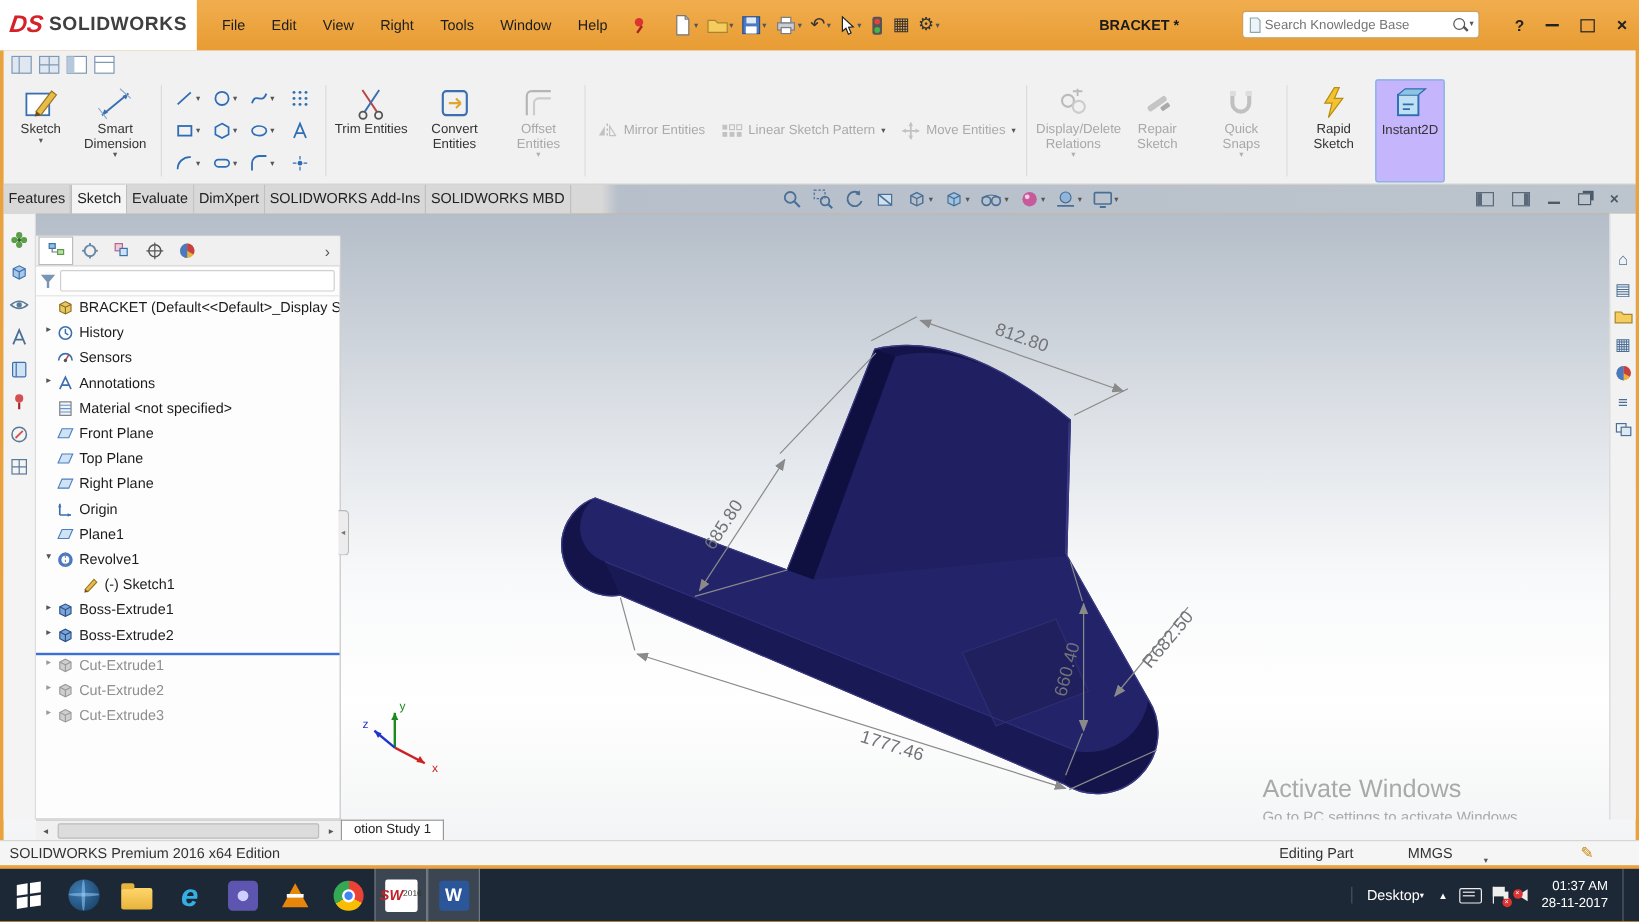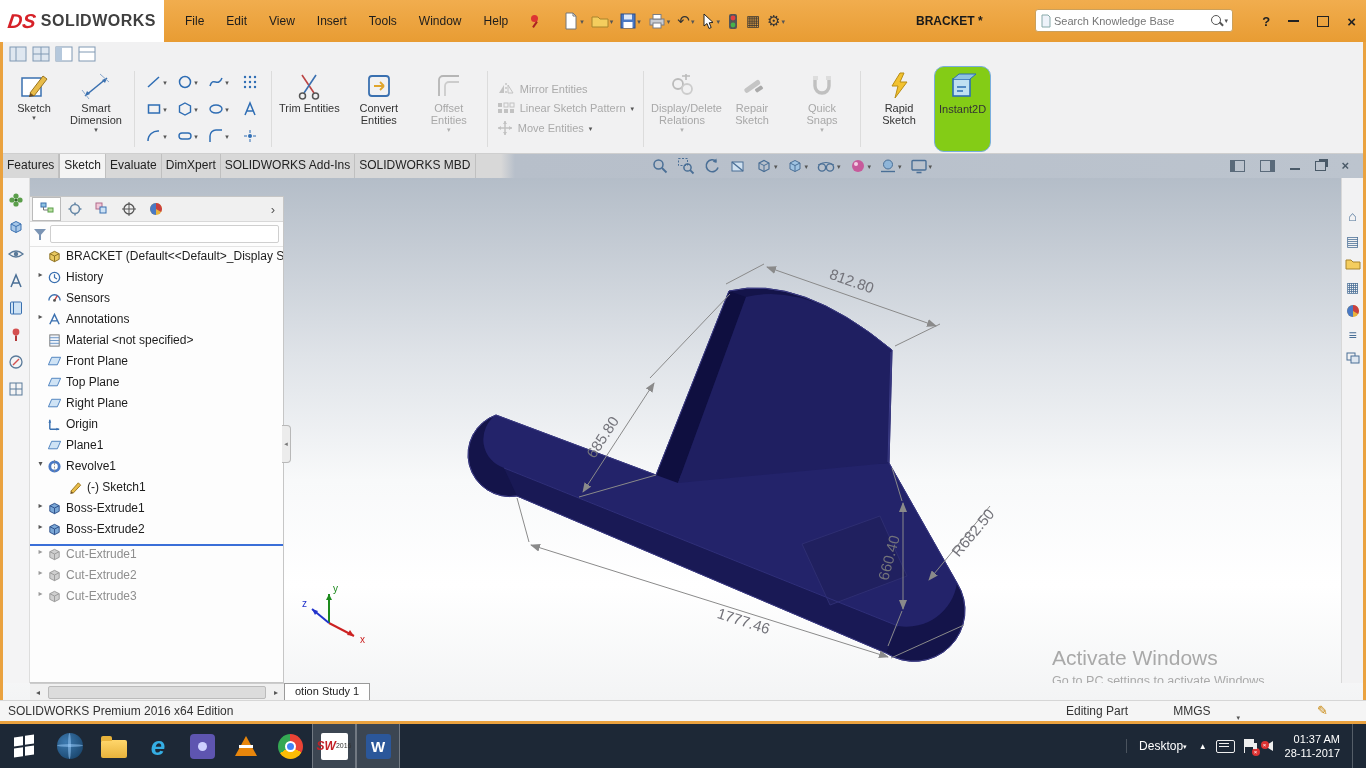--- a/index.html
+++ b/index.html
@@ -41,23 +41,23 @@
   .ribbon-quick{height:24px;display:flex;align-items:center;gap:5px;padding-left:6px}
   .ribbon-main{display:flex;align-items:stretch;height:86px;padding-left:4px}
   .rbtn{display:flex;flex-direction:column;align-items:center;padding:4px 4px 2px;font-size:11px;line-height:12px;
         text-align:center;color:#333;min-width:46px}
   .rbtn .ric{height:32px;display:flex;align-items:center;justify-content:center}
   .rbtn .lbl{display:block;max-width:62px}
   .rbtn.dis{color:#a8a8a8}
   .rsep{width:1px;background:#dcdcdc;margin:5px 3px;flex:none}
   .sketch-grid{display:grid;grid-template-columns:repeat(4,31px);grid-auto-rows:27px;align-content:center;padding:0 3px}
   .sg-cell{display:flex;align-items:center;justify-content:center;gap:1px}
-  .stack{display:flex;flex-direction:column;justify-content:center;gap:5px;padding:0 6px}
+  .stack{display:flex;flex-direction:row;justify-content:center;gap:13px;padding:0 6px}
   .stack-row{display:flex;align-items:center;gap:5px;font-size:11px;color:#aaaaaa;white-space:nowrap}
-  .instant{background:#84cc16;border:1px solid #79aede;border-radius:10px}
+  .instant{background:#c4b5fd;border:1px solid #79aede;border-radius:2px}
 
   
   .tabrow{position:absolute;left:3px;right:3px;top:154px;height:24px;
           background:linear-gradient(90deg,#d8d8d8 0,#d8d8d8 498px,#b7bfca 512px,#bcc4ce 100%)}
   .tabs{display:flex;height:24px}
   .tab{padding:0 4px;line-height:23px;background:#d8d8d8;border-right:1px solid #c0c0c0;color:#222;white-space:nowrap}
   .tab.active{background:#f4f4f4;border-left:1px solid #bdbdbd}
   .headsup{position:absolute;left:648px;top:3px;display:flex;align-items:center;gap:8px}
   .hicon{display:flex;align-items:center;gap:1px}
   .docctl{position:absolute;right:14px;top:4px;display:flex;gap:15px;align-items:center}
@@ -162,21 +162,21 @@
 
 <div class="titlebar">
   <div class="logo">
     <span class="logo-mark">DS</span>
     <span class="logo-text">SOLIDWORKS</span>
   </div>
   <nav class="menubar">
     <span class="menu-item">File</span>
     <span class="menu-item">Edit</span>
     <span class="menu-item">View</span>
-    <span class="menu-item">Insert</span>
+    <span class="menu-item">Right</span>
     <span class="menu-item">Tools</span>
     <span class="menu-item">Window</span>
     <span class="menu-item">Help</span>
   </nav>
   <span class="pin"></span>
   <div class="qat">
     <span class="qat-btn">
       <svg width="16" height="18" viewBox="0 0 16 18">
           <path d="M3 1 H10 L13 4 V17 H3 Z" fill="#fff" stroke="#777"></path>
           <path d="M10 1 L10 4 L13 4" fill="none" stroke="#777"></path>

